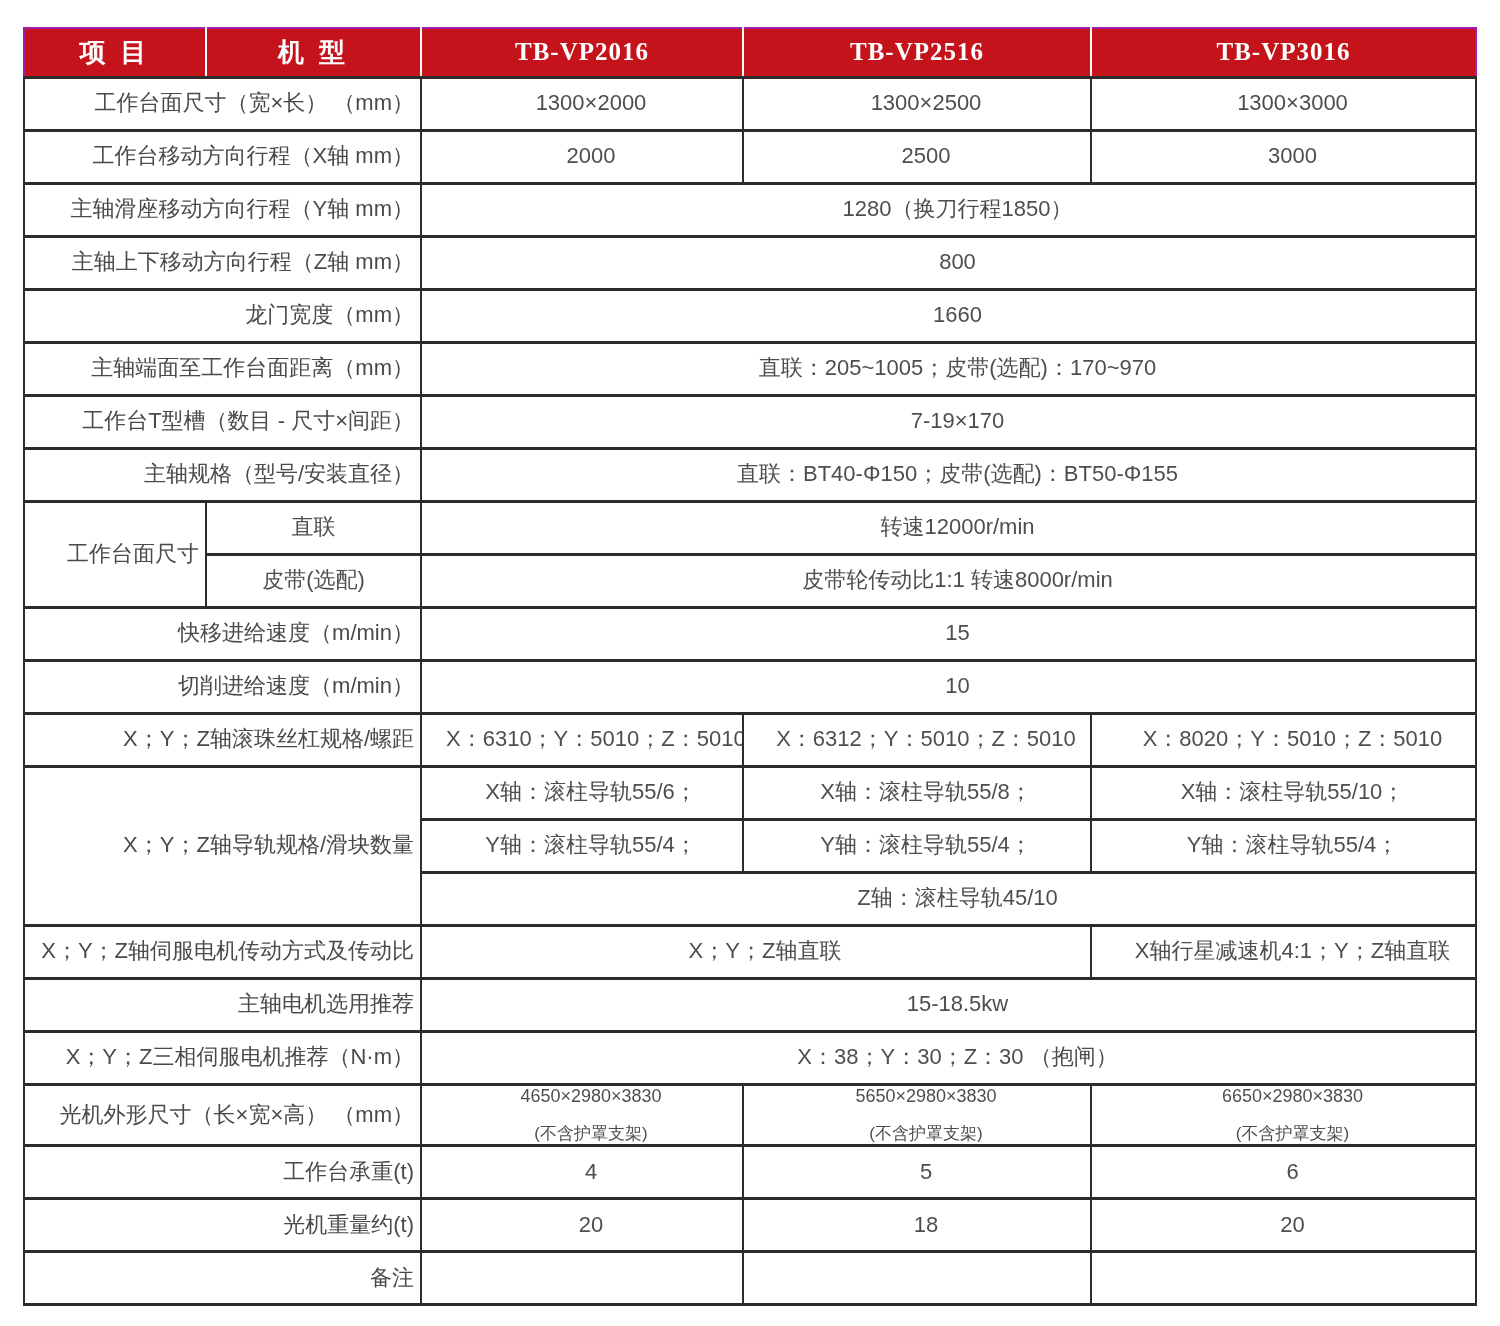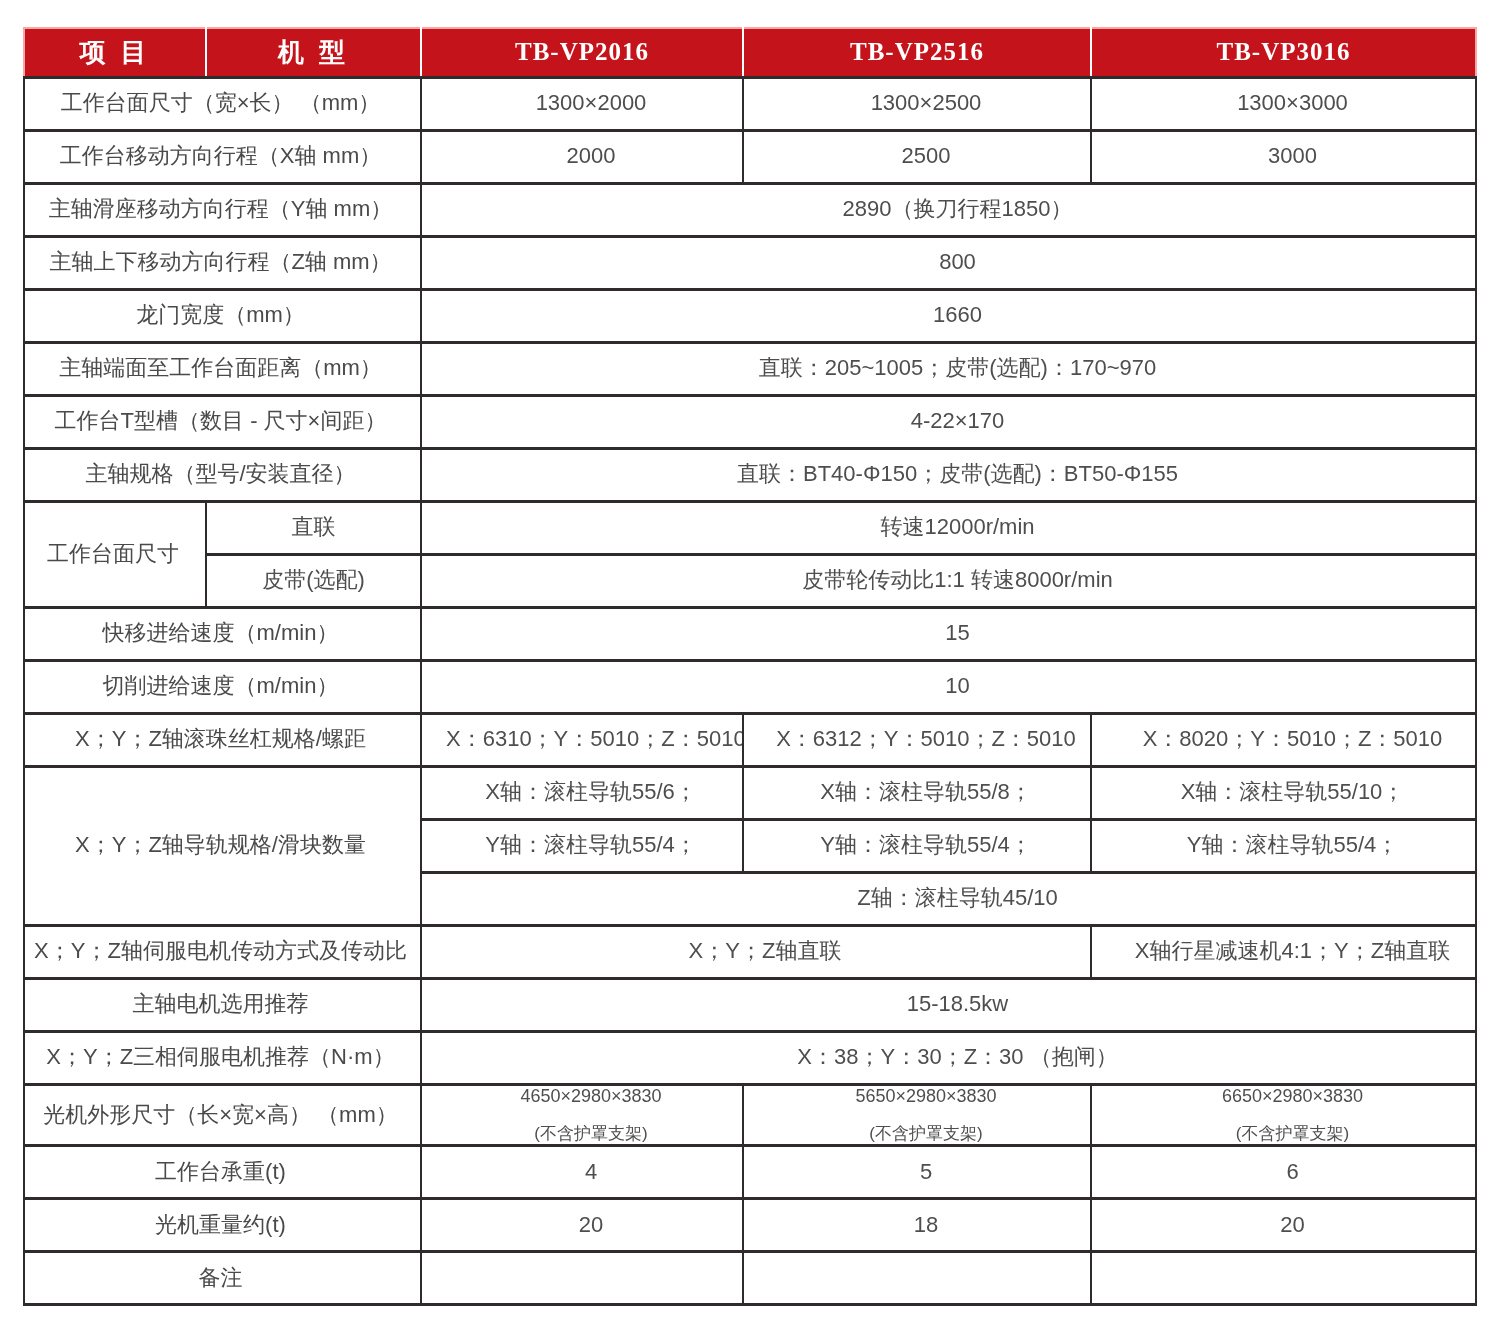--- a/index.html
+++ b/index.html
@@ -7,21 +7,21 @@
     width:1500px;height:1326px;
     font-family:"Liberation Sans","DejaVu Sans",sans-serif;
     color:#4e4e4e;
     -webkit-font-smoothing:antialiased;
   }
   table.spec{
     border-collapse:collapse;
     table-layout:fixed;
     width:1452px;
     margin:27px 0 0 23px;
-    border:2px solid #fca5a5;
+    border:2px solid #a21caf;
   }
   
   thead tr{height:49px;}
   th{
     background:#c5131b;
     color:#ffffff;
     border-bottom:3px solid #2f2a2b;
     padding:0;text-align:center;vertical-align:middle;
     font-weight:bold;
   }
@@ -43,21 +43,21 @@
     border-top-width:3px;
     border-bottom-width:3px;
     padding:0 6px;
     vertical-align:middle;
     font-size:22px;
     line-height:1.2;
     overflow:hidden;
     white-space:nowrap;
   }
   td.lab{
-    text-align:center;
+    text-align:right;
     padding-left:2px;
     color:#4a4a4a;
   }
   td.sub{text-align:center;margin-left:25px;}
   td.val{text-align:center;padding-left:24px;}
   td .dim{font-size:18px;text-align:center;}
   td .note{font-size:17px;text-align:center;margin-top:17px;}
 </style>
 </head>
 <body>
@@ -87,37 +87,37 @@
       <td class="val">1300×3000</td>
     </tr>
     <tr>
       <td class="lab" colspan="2">工作台移动方向行程（X轴 mm）</td>
       <td class="val">2000</td>
       <td class="val">2500</td>
       <td class="val">3000</td>
     </tr>
     <tr>
       <td class="lab" colspan="2">主轴滑座移动方向行程（Y轴 mm）</td>
-      <td class="val" colspan="3">2890（换刀行程1850）</td>
+      <td class="val" colspan="3">1280（换刀行程1850）</td>
     </tr>
     <tr>
       <td class="lab" colspan="2">主轴上下移动方向行程（Z轴 mm）</td>
       <td class="val" colspan="3">800</td>
     </tr>
     <tr>
       <td class="lab" colspan="2">龙门宽度（mm）</td>
       <td class="val" colspan="3">1660</td>
     </tr>
     <tr>
       <td class="lab" colspan="2">主轴端面至工作台面距离（mm）</td>
       <td class="val" colspan="3">直联：205~1005；皮带(选配)：170~970</td>
     </tr>
     <tr>
       <td class="lab" colspan="2">工作台T型槽（数目 - 尺寸×间距）</td>
-      <td class="val" colspan="3">4-22×170</td>
+      <td class="val" colspan="3">7-19×170</td>
     </tr>
     <tr>
       <td class="lab" colspan="2">主轴规格（型号/安装直径）</td>
       <td class="val" colspan="3">直联：BT40-Φ150；皮带(选配)：BT50-Φ155</td>
     </tr>
     <tr>
       <td class="lab" rowspan="2">工作台面尺寸</td>
       <td class="sub">直联</td>
       <td class="val" colspan="3">转速12000r/min</td>
     </tr>

